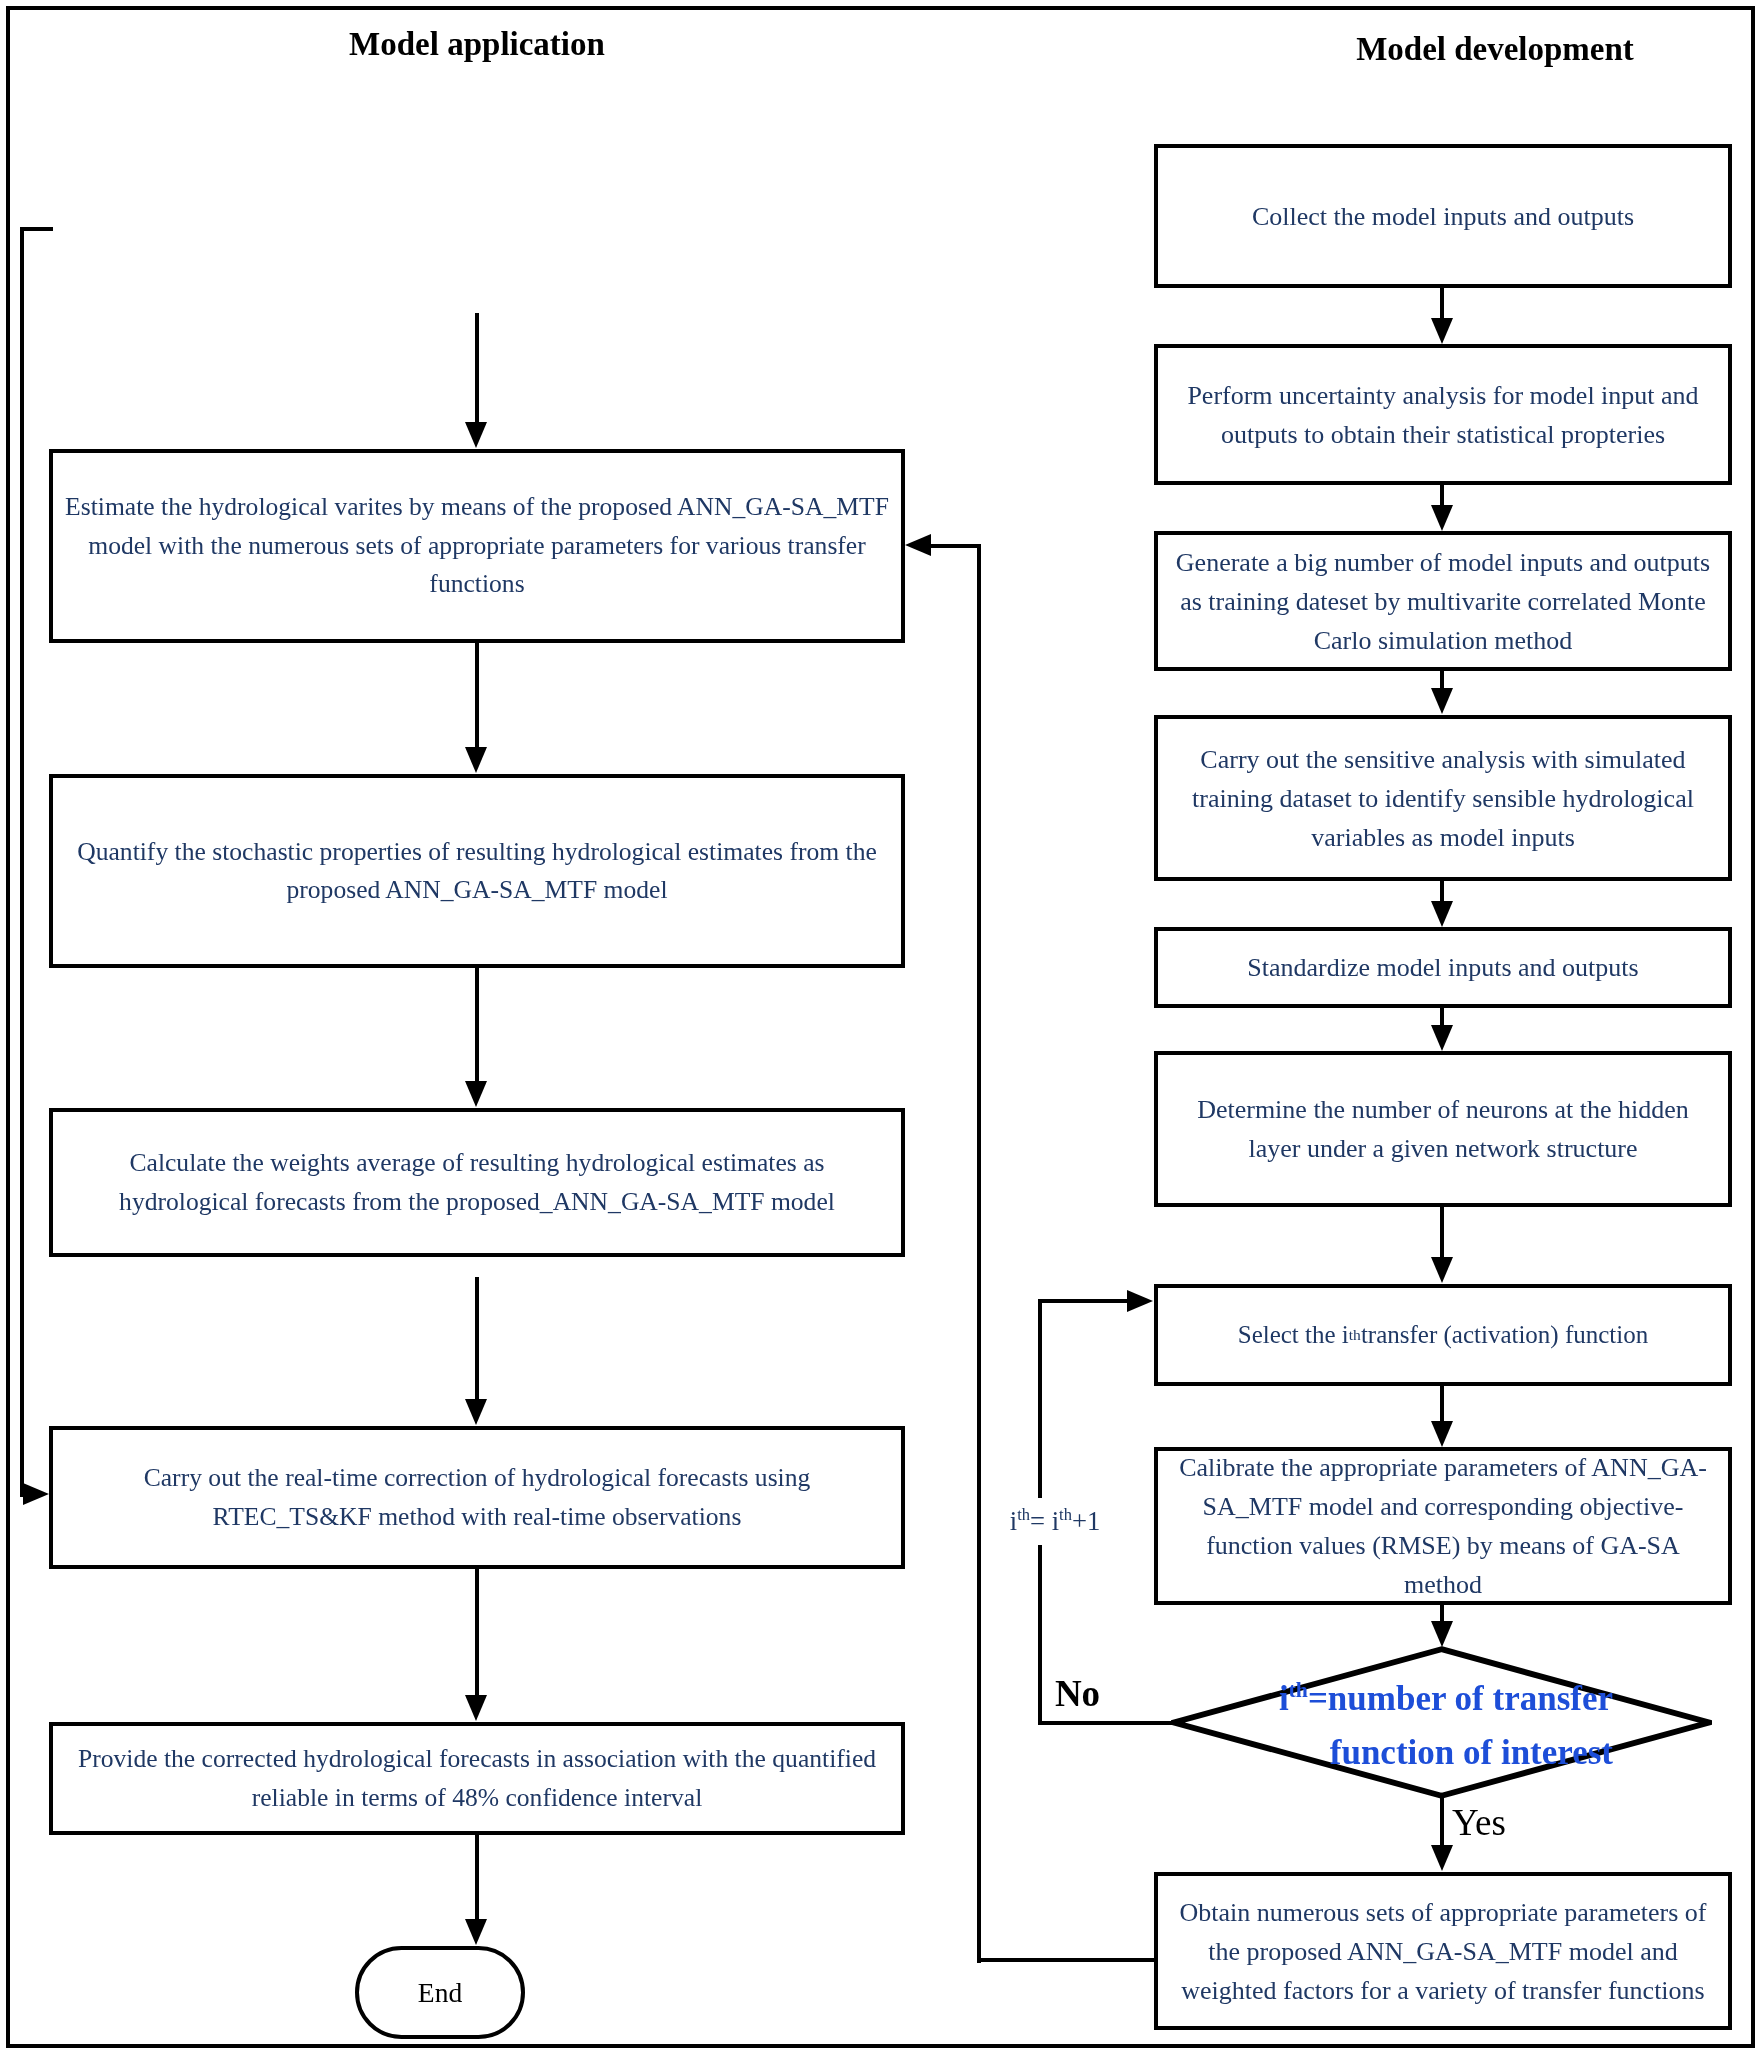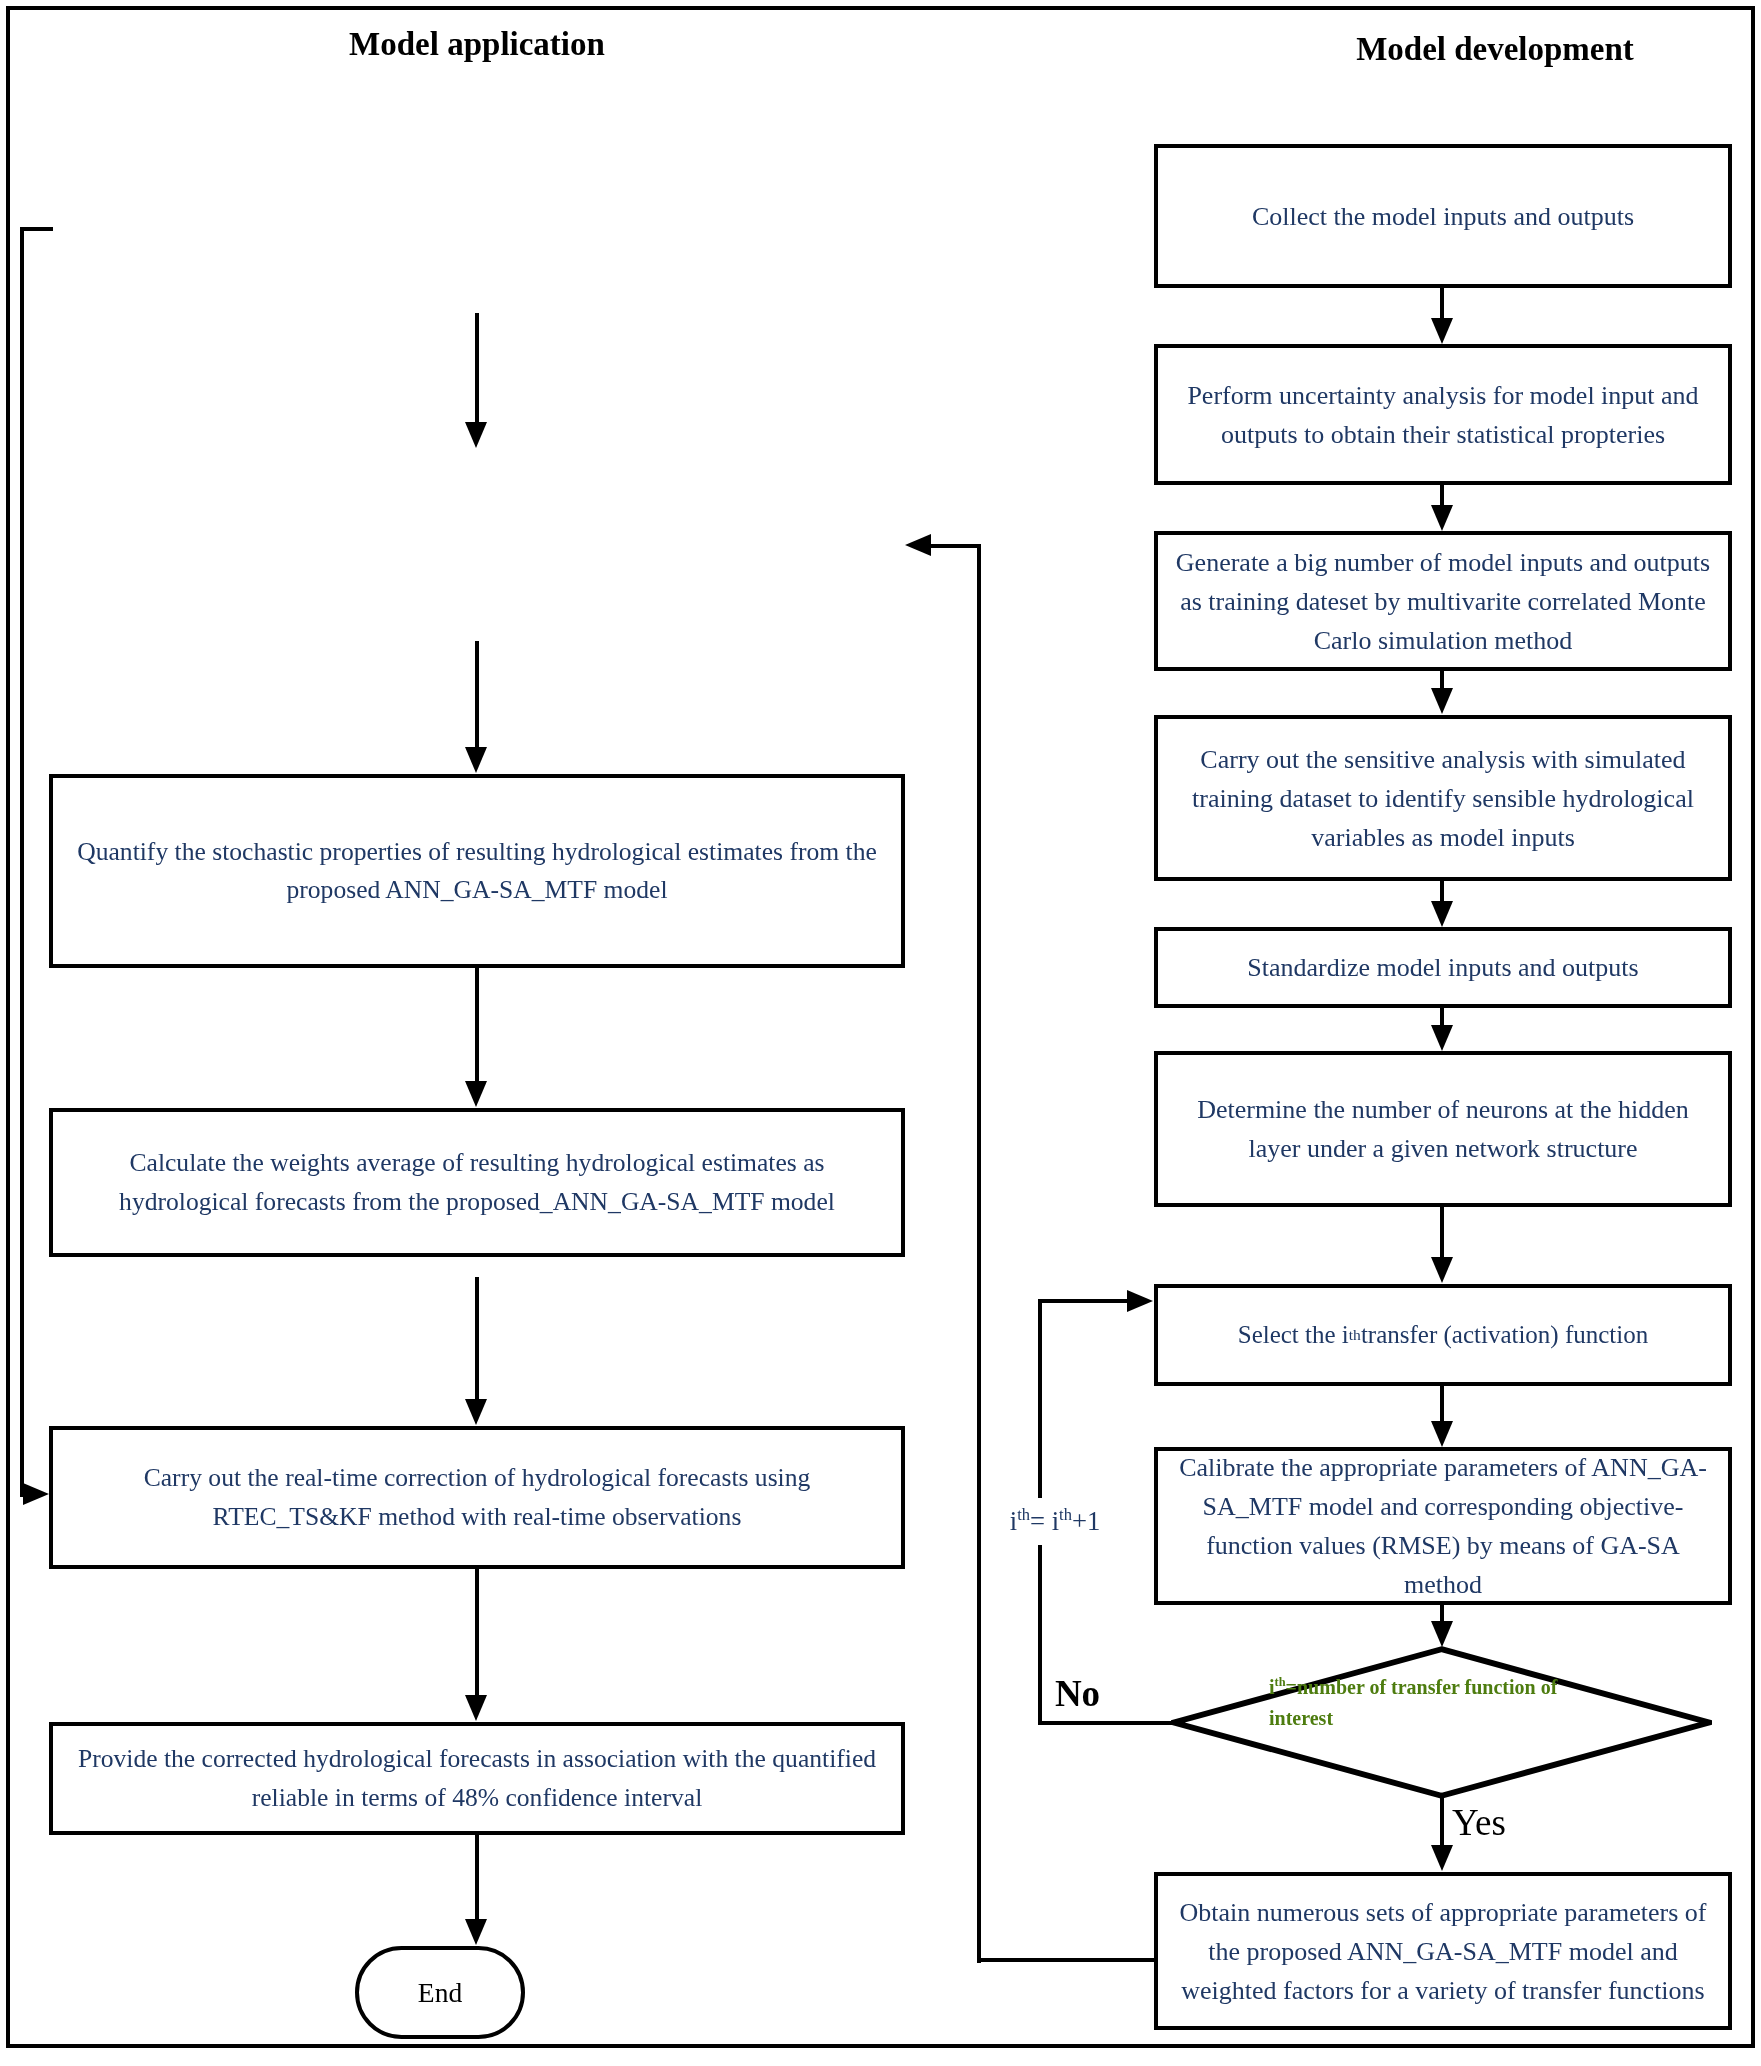--- a/index.html
+++ b/index.html
@@ -15,36 +15,37 @@
   .box-r{left:1154px;width:578px;font-size:26px;line-height:1.5;}
   .terminator{position:absolute;box-sizing:border-box;border:4.9px solid #000;border-radius:47px;
        background:#fff;display:flex;align-items:center;justify-content:center;
        color:#000;font-size:27.5px;z-index:2;}
   .vshaft,.hshaft{position:absolute;background:#000;z-index:1;}
   .head{position:absolute;width:0;height:0;z-index:1;}
   .head-down{border-left:11.8px solid transparent;border-right:11.8px solid transparent;border-top:26.6px solid #000;}
   .head-right{border-top:11.8px solid transparent;border-bottom:11.8px solid transparent;border-left:26.6px solid #000;}
   .head-left{border-top:11.8px solid transparent;border-bottom:11.8px solid transparent;border-right:26.6px solid #000;}
   .diamond-svg{position:absolute;left:1171px;top:1646px;z-index:2;}
-  .diamond-text{position:absolute;left:1269px;top:1672px;width:344px;text-align:left;
-       color:#4d7c0f;font-weight:bold;font-size:20px;line-height:1.55;z-index:4;}
+  .diamond-text{position:absolute;left:1269px;top:1672px;width:344px;text-align:right;
+       color:#1d4ed8;font-weight:bold;font-size:35px;line-height:1.55;z-index:4;}
   .flow-label{position:absolute;color:#000;font-size:37px;z-index:6;}
   .iter-label{position:absolute;left:990px;top:1498px;width:130px;text-align:center;
        color:#1f3864;font-size:26.6px;background:#fff;padding:7.9px 0;z-index:6;}
   sup{font-size:0.62em;line-height:0;}
 </style>
 </head>
 <body>
 
 <div class="canvas">
   <div class="frame"></div>
 
   <div class="title" style="left:49px;width:856px;top:25.6px;">Model application</div>
   <div class="title" style="left:1190px;width:610px;top:30.5px;">Model development</div>
 
+  <div class="box box-l" style="top:449px;height:194px;">Estimate the hydrological varites by means of the proposed ANN_GA-SA_MTF model with the numerous sets of appropriate parameters for various transfer functions</div>
   <div class="box box-l" style="top:774px;height:194px;">Quantify the stochastic properties of resulting hydrological estimates  from the proposed ANN_GA-SA_MTF model</div>
   <div class="box box-l" style="top:1108px;height:149px;">Calculate the weights average of resulting hydrological estimates as hydrological forecasts from the proposed_ANN_GA-SA_MTF model</div>
   <div class="box box-l" style="top:1426px;height:143px;">Carry out the real-time correction of hydrological forecasts using RTEC_TS&amp;KF method with real-time observations</div>
   <div class="box box-l" style="top:1722px;height:113px;">Provide the corrected hydrological forecasts in association with the quantified reliable in terms of 48% confidence interval</div>
   <div class="terminator" style="left:355px;top:1946px;width:170px;height:93px;">End</div>
 
   <div class="box box-r" style="top:144px;height:144px;">Collect the model inputs and outputs</div>
   <div class="box box-r" style="top:344px;height:141px;">Perform uncertainty analysis for model input and outputs to obtain their statistical propteries</div>
   <div class="box box-r" style="top:531px;height:140px;">Generate a big number of model inputs and outputs as training dateset by multivarite correlated Monte Carlo simulation method</div>
   <div class="box box-r" style="top:715px;height:166px;">Carry out the sensitive analysis with simulated training dataset to identify sensible hydrological variables as model inputs</div>

